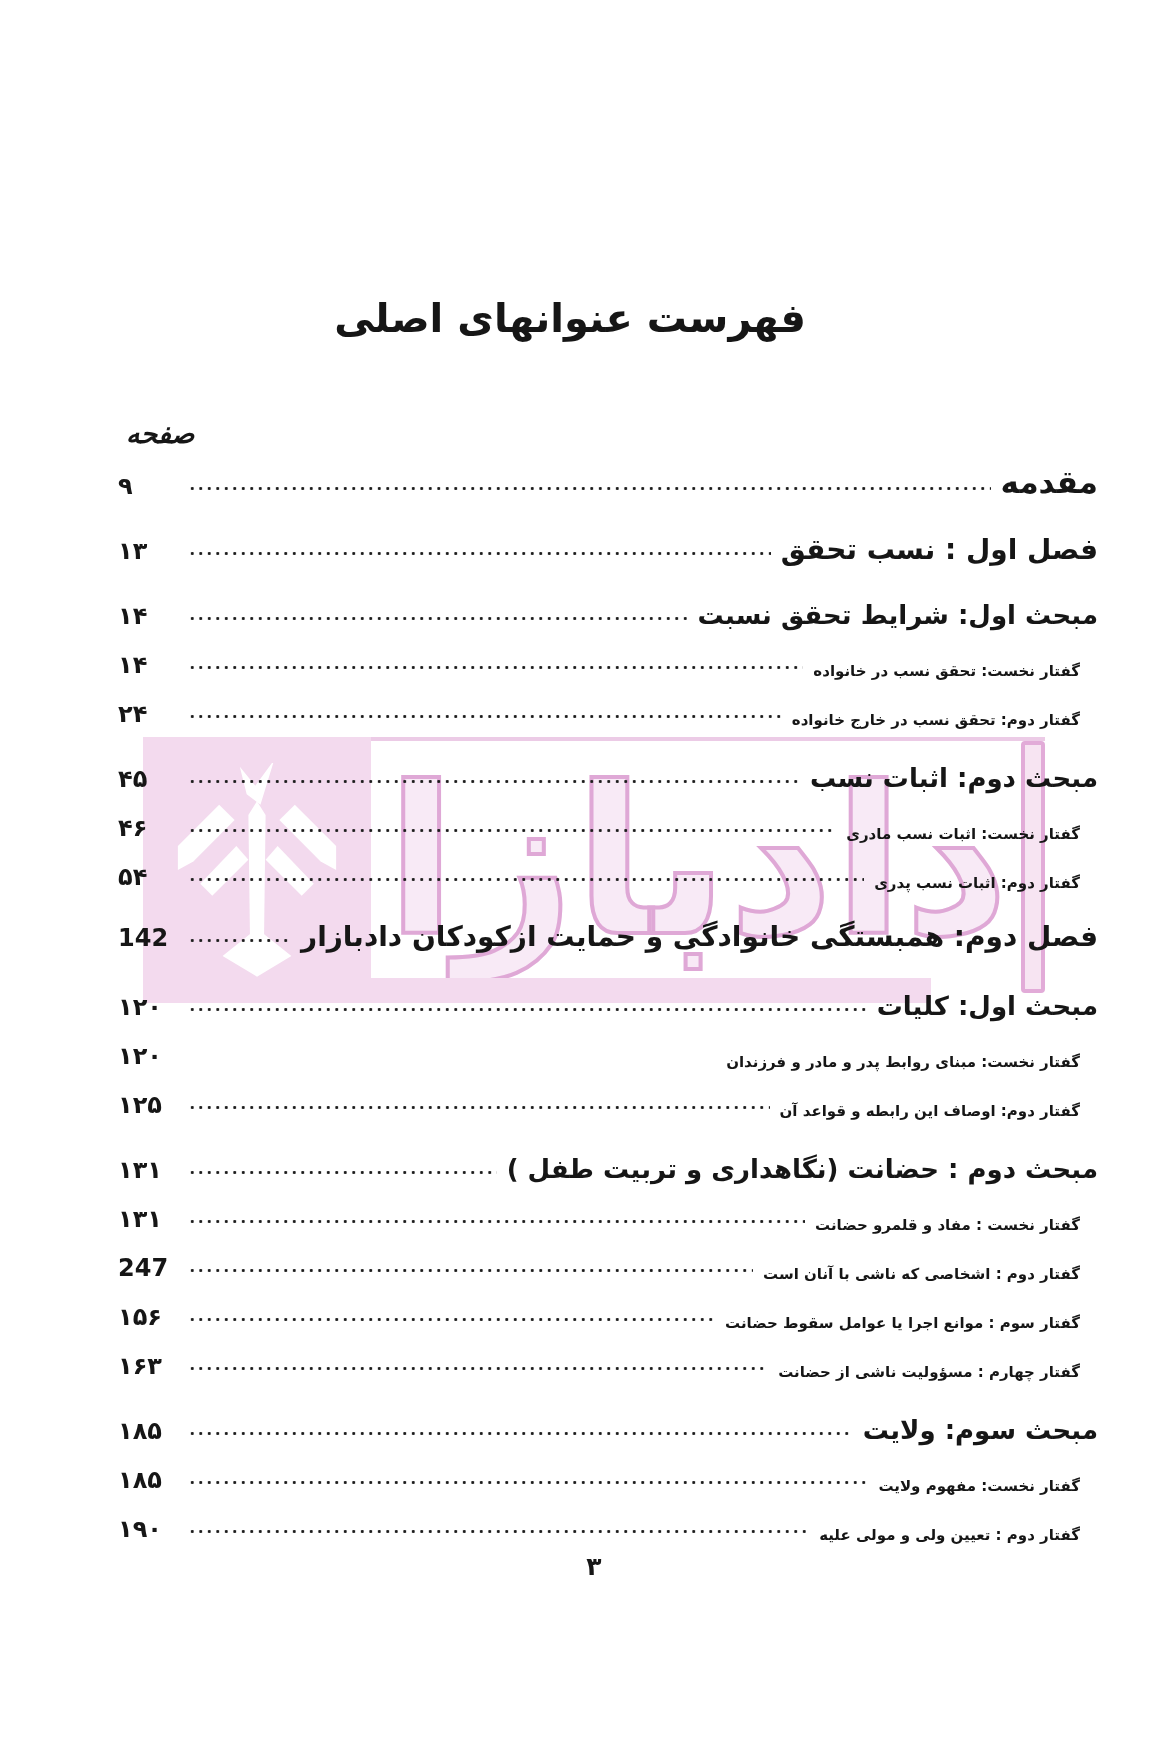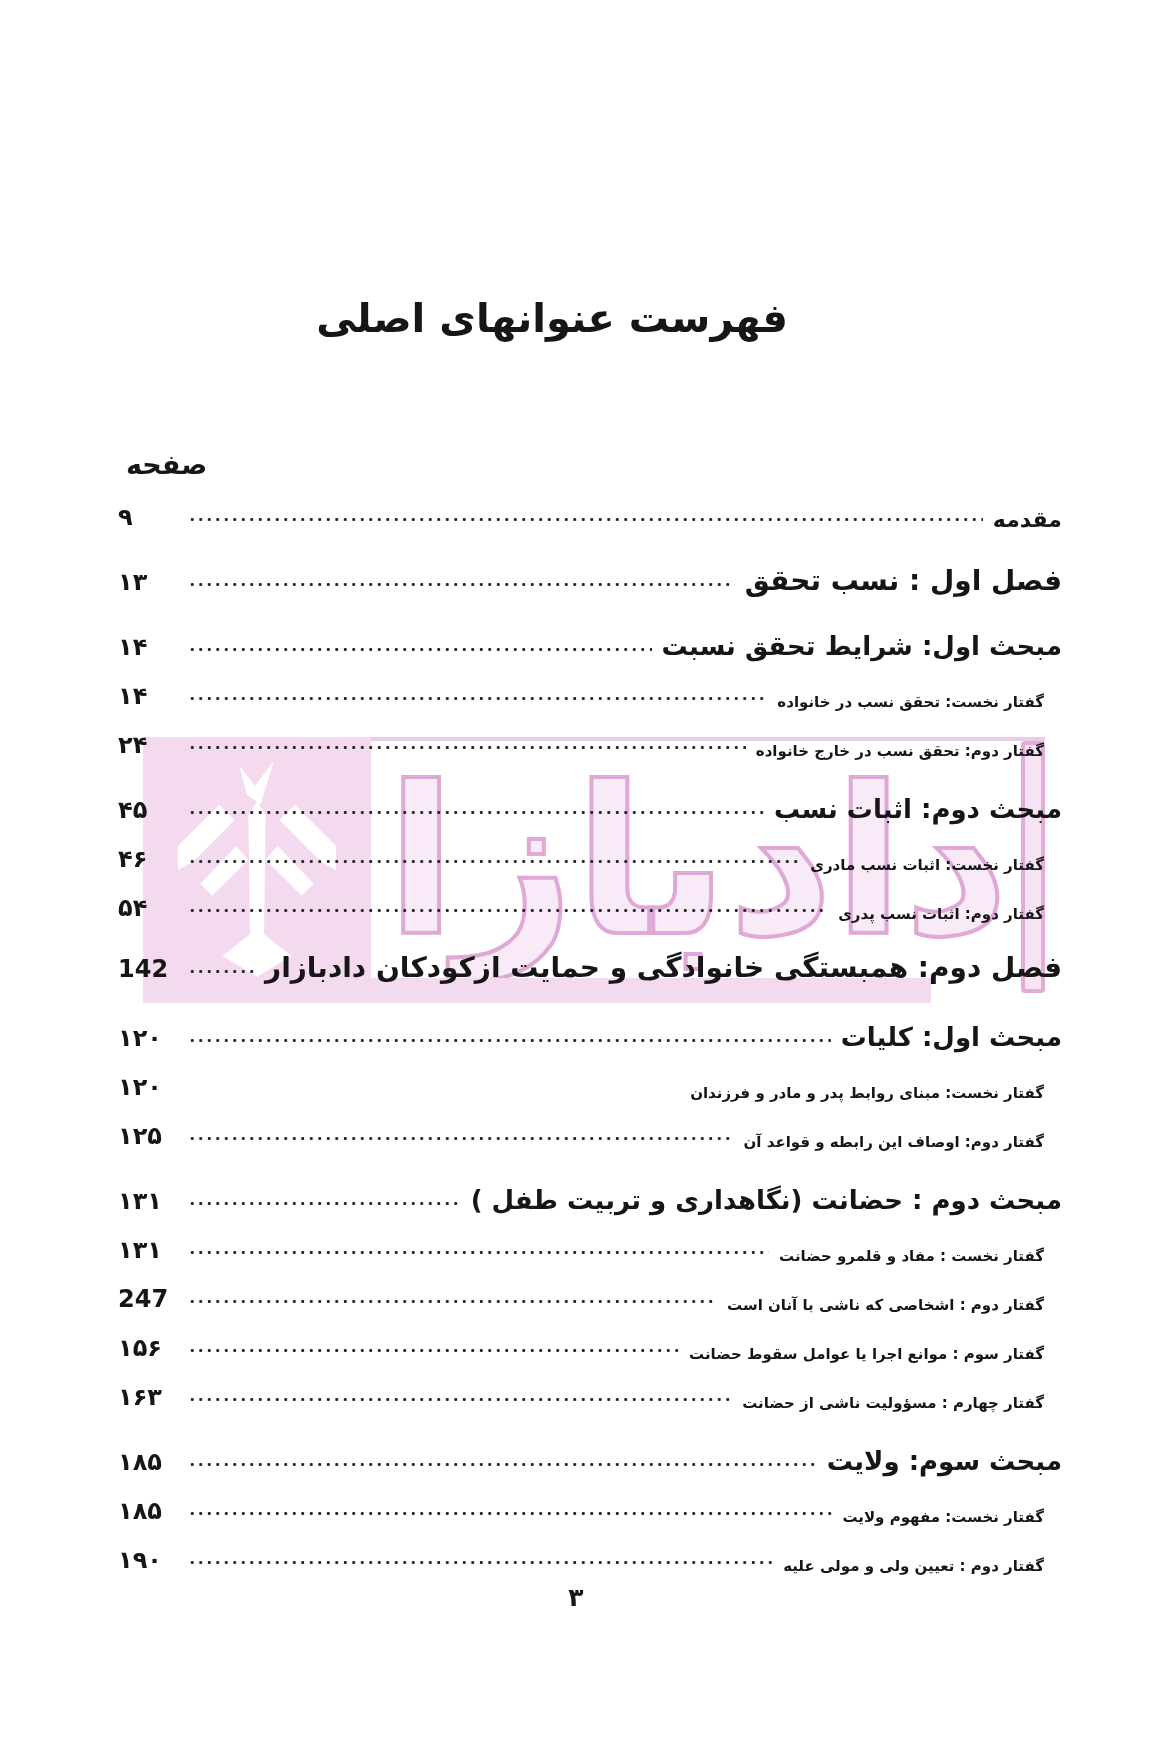--- a/index.html
+++ b/index.html
@@ -56,53 +56,54 @@
     font-weight:bold;
     line-height:250px;
     white-space:nowrap;
     color:rgba(236,196,228,0.35);
     -webkit-text-stroke:4px #dfa8d6;
   }
   
   .content{
     position:relative;
     z-index:1;
-    padding:292px 92px 0 118px;
+    padding:292px 56px 0 118px;
   }
   .title{
     font-size:40px;
     font-weight:bold;
     text-align:center;
     transform:translateX(-38px);
     line-height:52px;
     direction:rtl;
   }
   .col-header{
-    margin-top:103px;
+    margin-top:72px;
     font-size:27px;
     font-weight:bold;
     text-align:left;
     padding-left:8px;
     height:36px;
     line-height:36px;
     direction:rtl;
+    font-style:italic;
   }
   .toc{direction:rtl;}
   .row{
     display:flex;
     align-items:flex-end;
     min-height:49px;
     direction:rtl;
   }
   .row .label{
     white-space:nowrap;
     line-height:1.15;
   }
   .row.chapter .label{font-size:28px;font-weight:bold;}
-  .row.intro   .label{font-size:22px;font-weight:bold;}
+  .row.intro   .label{font-size:31px;font-weight:bold;}
   .row.section .label{font-size:26px;font-weight:bold;}
   .row.sub{padding-right:18px;}
   .row.sub .label{font-size:15px;font-weight:600;}
   .leader{
     flex:1;
     height:5px;
     margin:0 10px 10px 6px;
     background-image:radial-gradient(circle,#1d1d1d 1.3px,transparent 1.6px);
     background-size:8.5px 5px;
     background-repeat:repeat-x;

